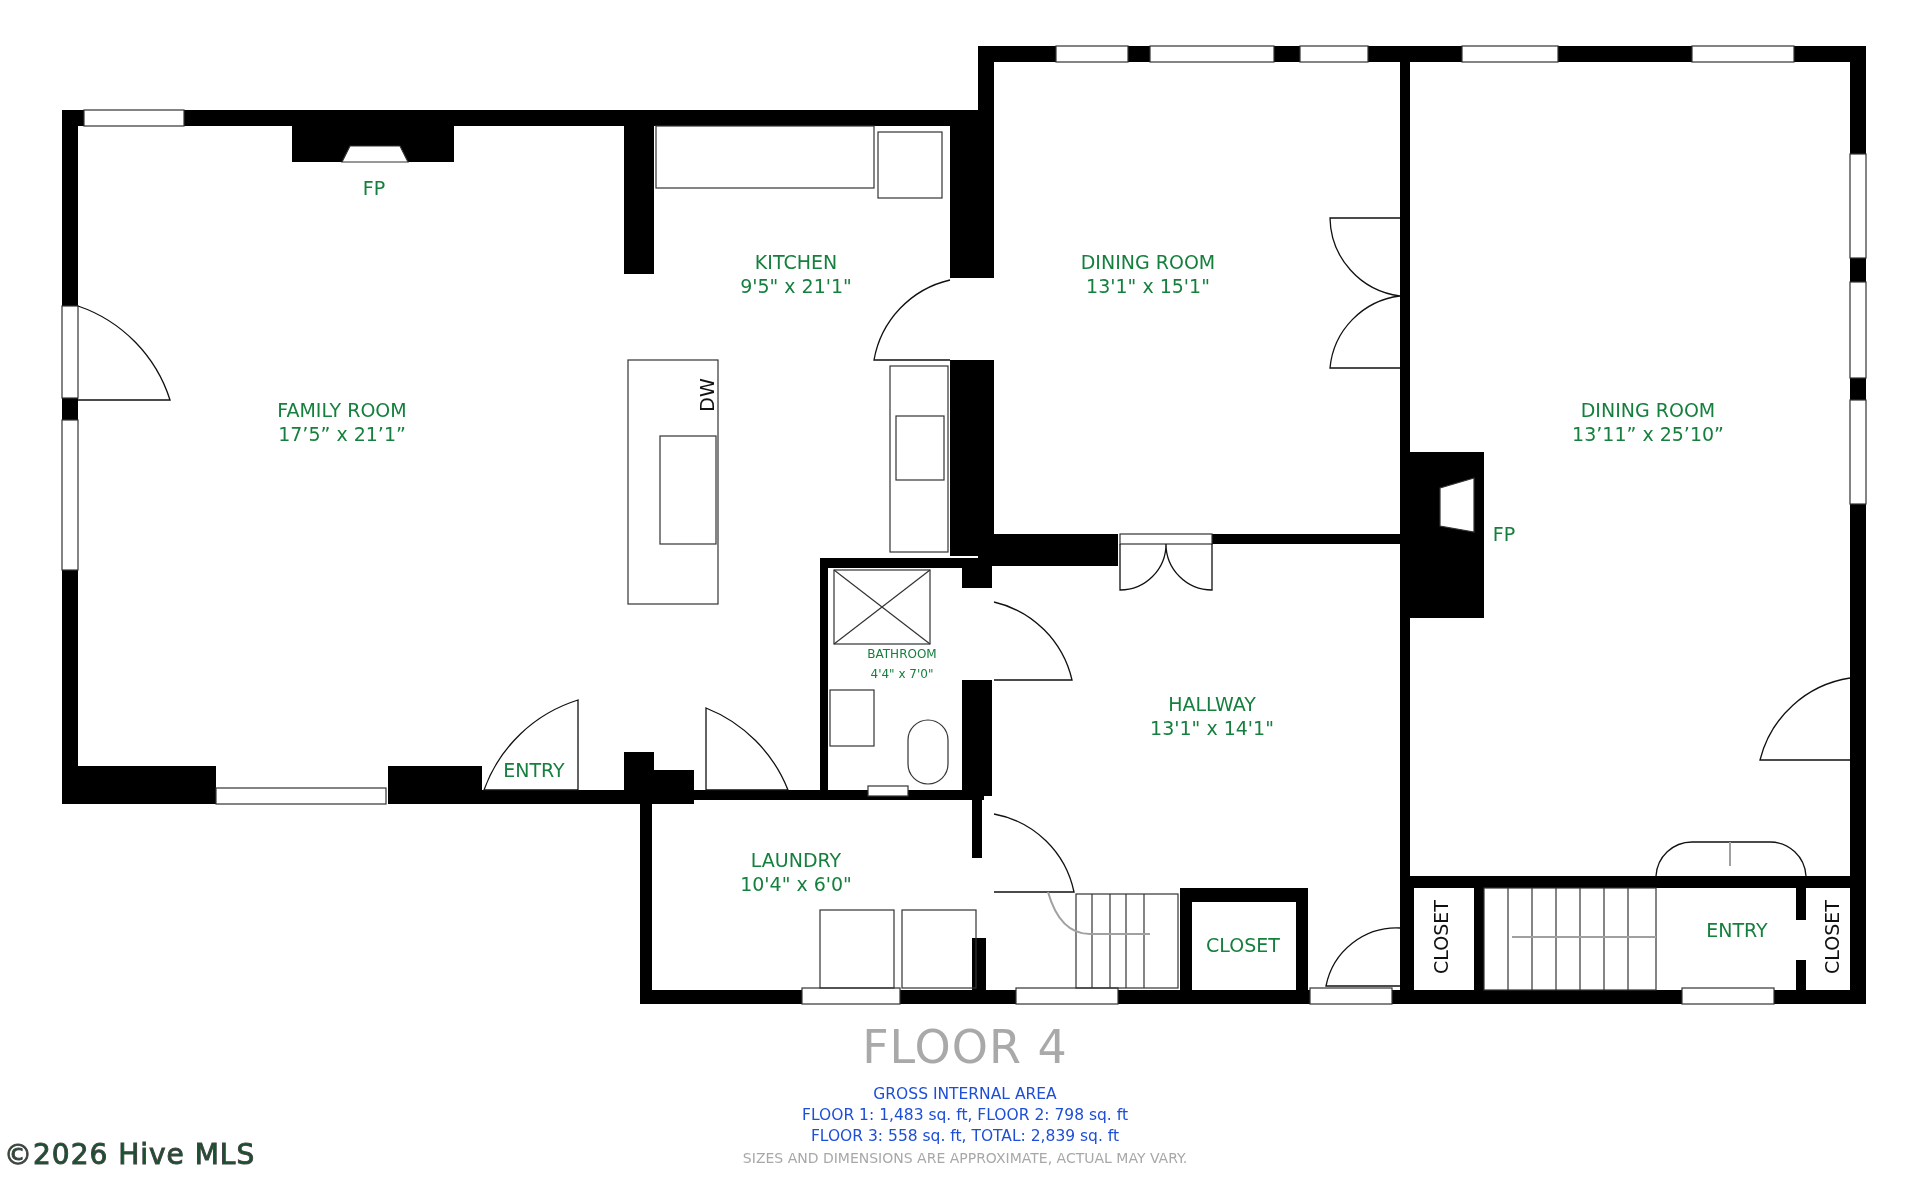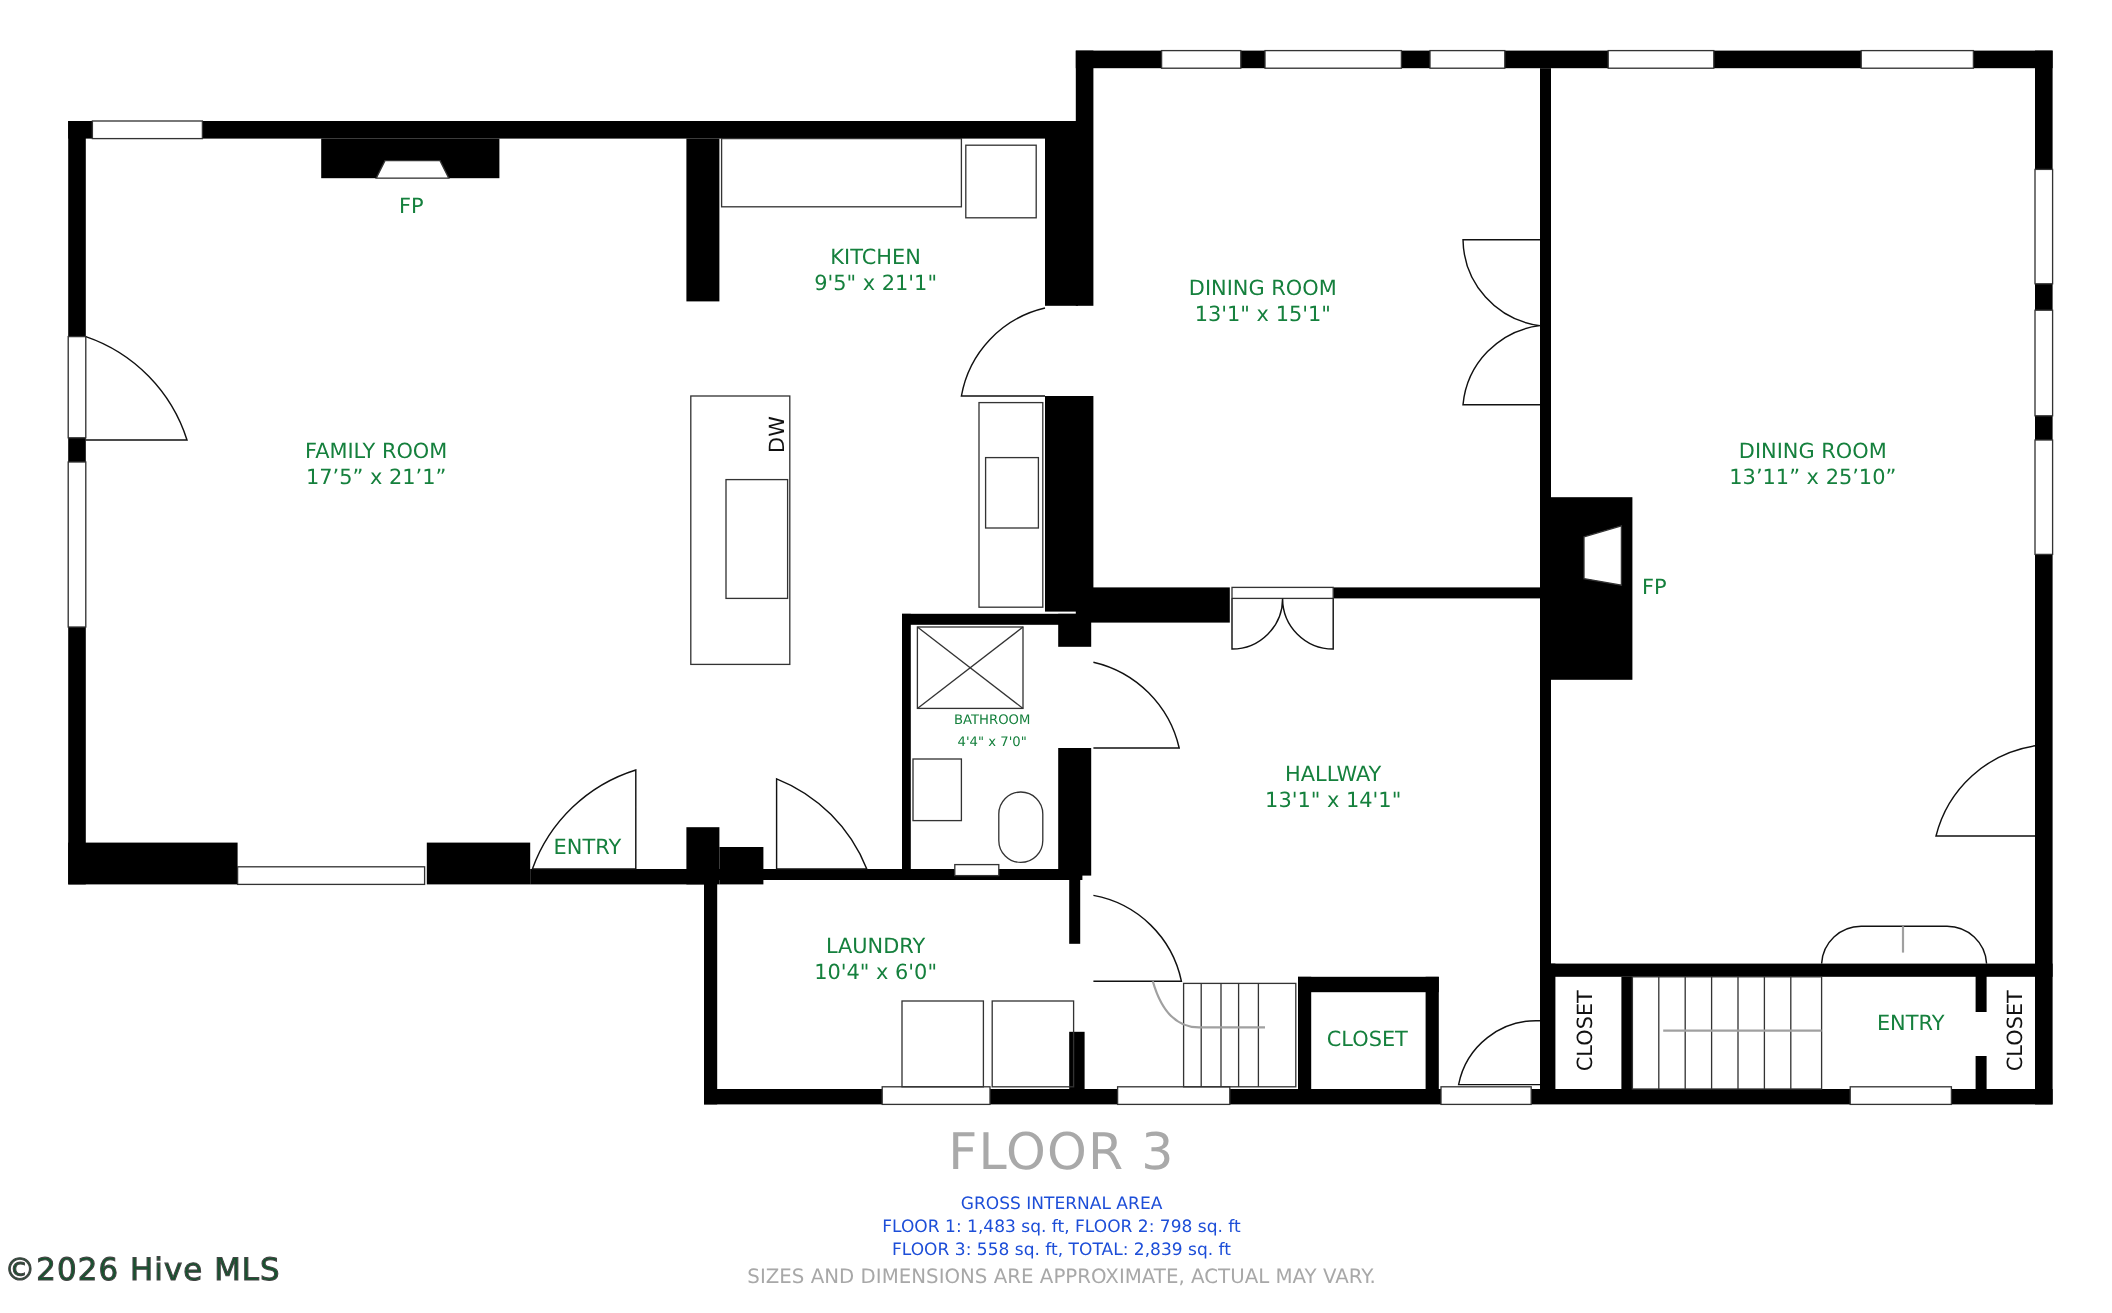--- a/index.html
+++ b/index.html
@@ -4,21 +4,21 @@
 <style>
   html, body { margin: 0; padding: 0; background: #ffffff; }
   body { width: 1920px; height: 1194px; position: relative; overflow: hidden; font-family: "DejaVu Sans", sans-serif; }
   #plan { position: absolute; left: 0; top: 0; width: 1920px; height: 1194px; }
   .lbl { position: absolute; text-align: center; color: #15803d; font-family: "DejaVu Sans", sans-serif; font-size: 19px; line-height: 24px; white-space: nowrap; transform: translateX(-50%); }
   .lbl .dim { display: block; }
   .lbl.small { font-size: 12px; line-height: 20px; }
   .vert { position: absolute; font-family: "DejaVu Sans", sans-serif; font-size: 19px; color: #111; transform-origin: center; white-space: nowrap; }
   .floor-title { position: absolute; left: 965px; top: 1020px; transform: translateX(-50%); font-family: "DejaVu Sans", sans-serif; font-size: 46px; color: #a9a9a9; letter-spacing: 1px; }
   .gia { position: absolute; left: 965px; top: 1084px; transform: translateX(-50%); text-align: center; font-family: "DejaVu Sans", sans-serif; font-size: 15.5px; line-height: 21px; color: #1d4ed8; white-space: nowrap; }
-  .disclaimer { position: absolute; left: 965px; top: 1150px; transform: translateX(-50%); font-family: "DejaVu Sans", sans-serif; font-size: 18px; color: #a8a8a8; white-space: nowrap; }
+  .disclaimer { position: absolute; left: 965px; top: 1150px; transform: translateX(-50%); font-family: "DejaVu Sans", sans-serif; font-size: 14px; color: #a8a8a8; white-space: nowrap; }
   .copyright { position: absolute; left: 4px; top: 1138px; font-family: "DejaVu Sans", sans-serif; font-size: 28px; color: #14532d; -webkit-text-stroke: 1px #444; letter-spacing: 1px; white-space: nowrap; }
 </style>
 </head>
 <body>
 
 <svg id="plan" viewBox="0 0 1920 1194" xmlns="http://www.w3.org/2000/svg">
   <g fill="#000">
 
     <rect x="62" y="110" width="918" height="16"></rect>
     <rect x="62" y="110" width="16" height="694"></rect>
@@ -134,21 +134,21 @@
     <line x1="1656" y1="937" x2="1512" y2="937"></line>
     <line x1="1730" y1="842" x2="1730" y2="866"></line>
     <path d="M1048,892 Q1060,934 1090,934 L1150,934"></path>
   </g>
 </svg>
 
 <div class="lbl" style="left:342px; top:398px;">
   <span>FAMILY ROOM</span>
   <span class="dim">17’5” x 21’1”</span>
 </div>
-<div class="lbl" style="left:796px; top:222px;">
+<div class="lbl" style="left:796px; top:250px;">
   <span>KITCHEN</span>
   <span class="dim">9'5" x 21'1"</span>
 </div>
 <div class="lbl" style="left:1148px; top:250px;">
   <span>DINING ROOM</span>
   <span class="dim">13'1" x 15'1"</span>
 </div>
 <div class="lbl" style="left:1648px; top:398px;">
   <span>DINING ROOM</span>
   <span class="dim">13’11” x 25’10”</span>
@@ -168,20 +168,20 @@
 
 <div class="lbl" style="left:374px; top:176px;">FP</div>
 <div class="lbl" style="left:1504px; top:522px;">FP</div>
 <div class="lbl" style="left:534px; top:758px;">ENTRY</div>
 <div class="lbl" style="left:1737px; top:918px;">ENTRY</div>
 <div class="lbl" style="left:1243px; top:933px;">CLOSET</div>
 <div class="vert" style="left:690px; top:384px; transform: rotate(-90deg);">DW</div>
 <div class="vert" style="left:1404px; top:926px; transform: rotate(-90deg);">CLOSET</div>
 <div class="vert" style="left:1795px; top:926px; transform: rotate(-90deg);">CLOSET</div>
 
-<div class="floor-title">FLOOR 3</div>
+<div class="floor-title">FLOOR 4</div>
 <div class="gia">
   <div>GROSS INTERNAL AREA</div>
   <div>FLOOR 1: 1,483 sq. ft, FLOOR 2: 798 sq. ft</div>
   <div>FLOOR 3: 558 sq. ft, TOTAL: 2,839 sq. ft</div>
 </div>
 <div class="disclaimer">SIZES AND DIMENSIONS ARE APPROXIMATE, ACTUAL MAY VARY.</div>
 <div class="copyright">©2026 Hive MLS</div>
 
 </body></html>

